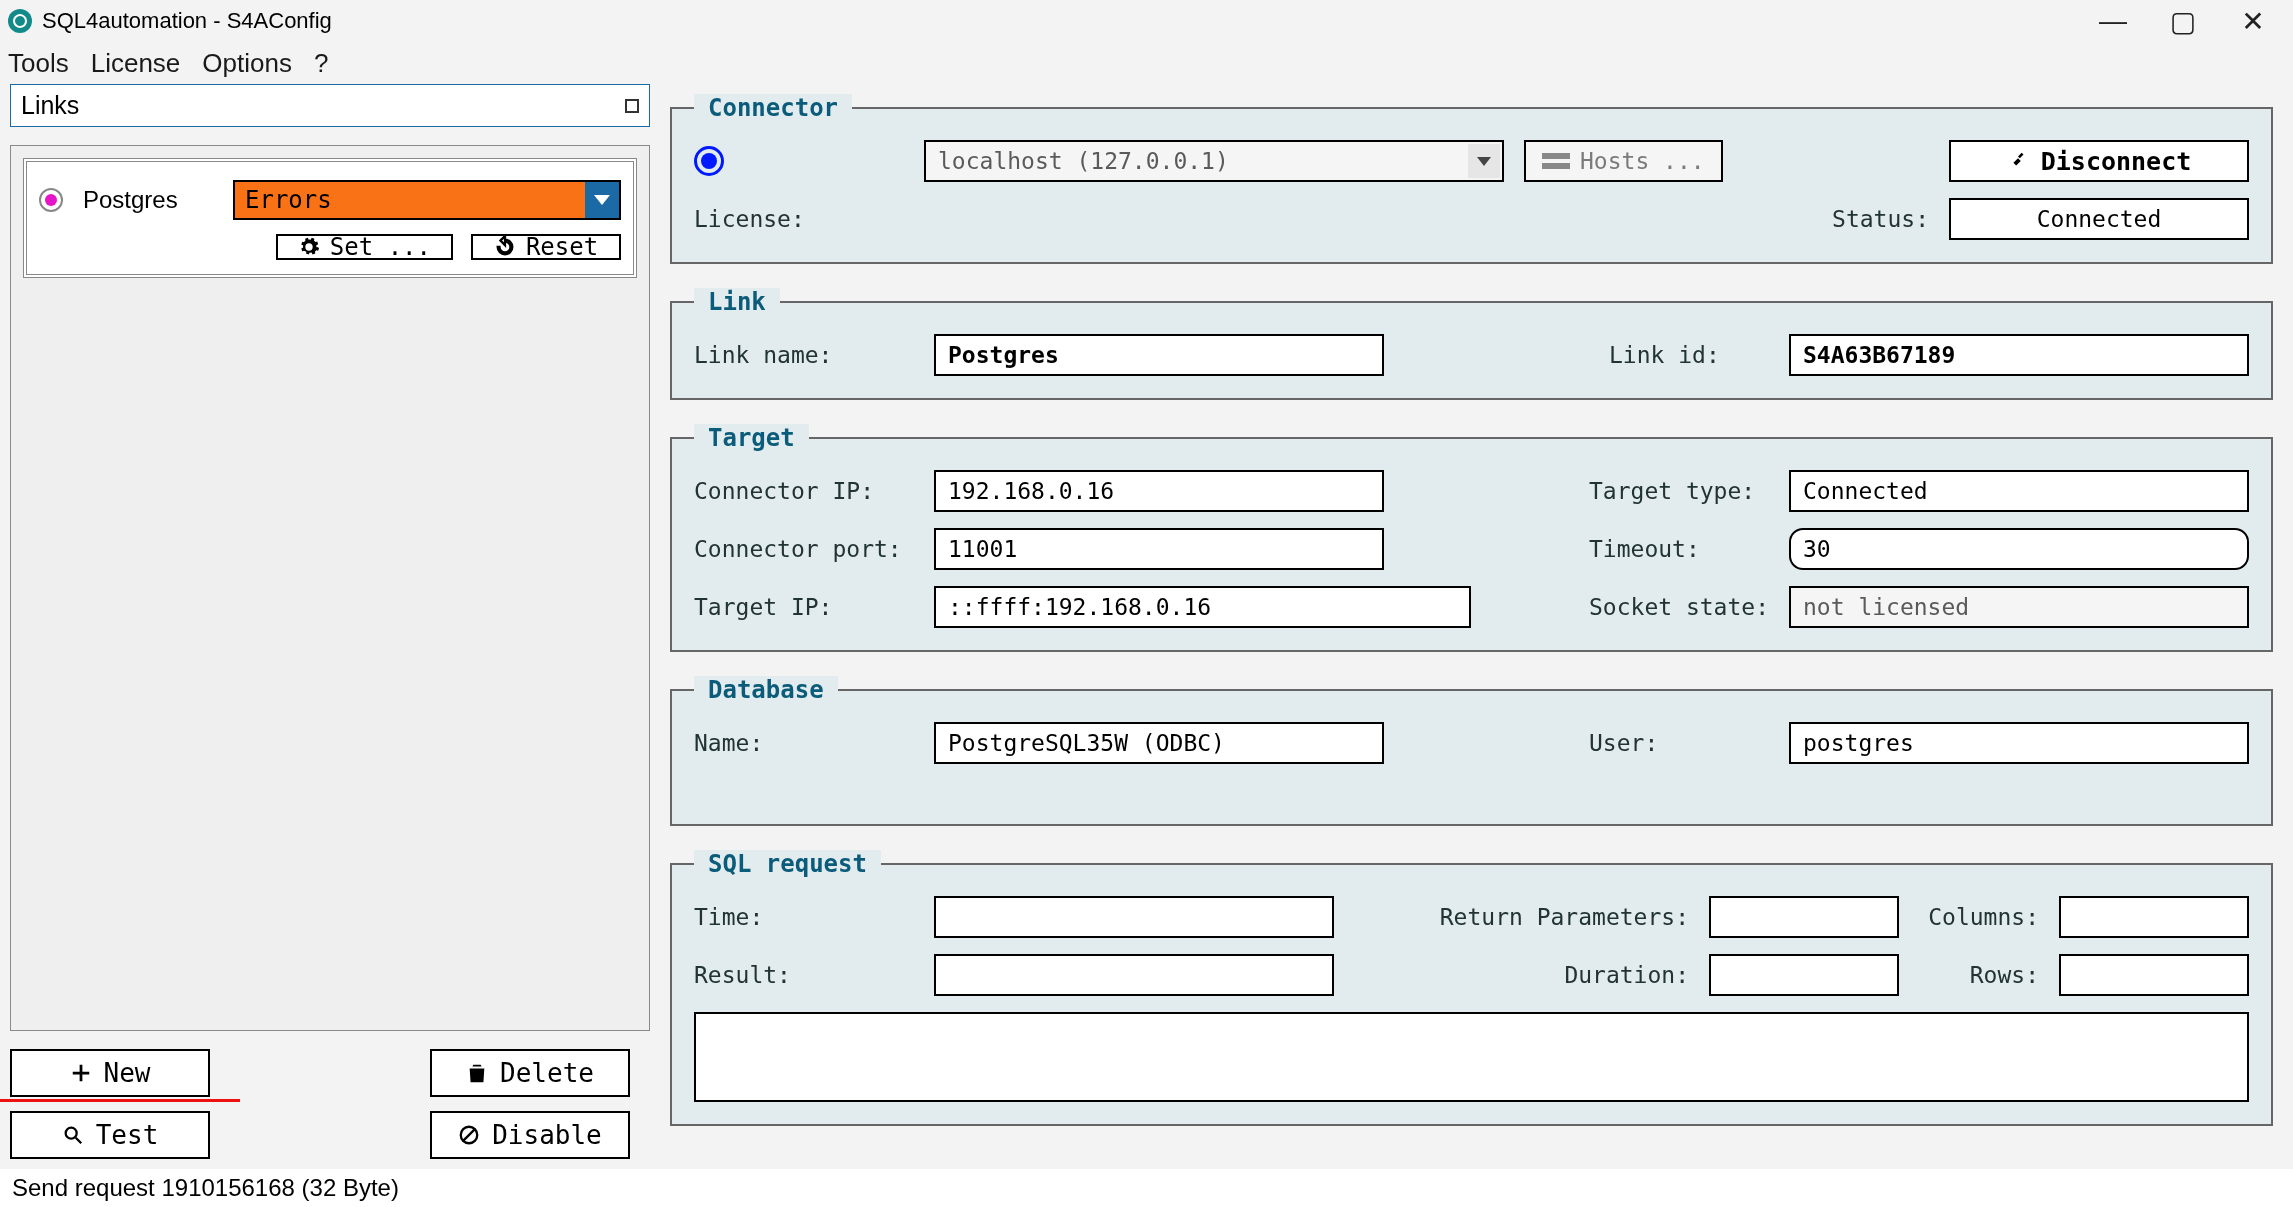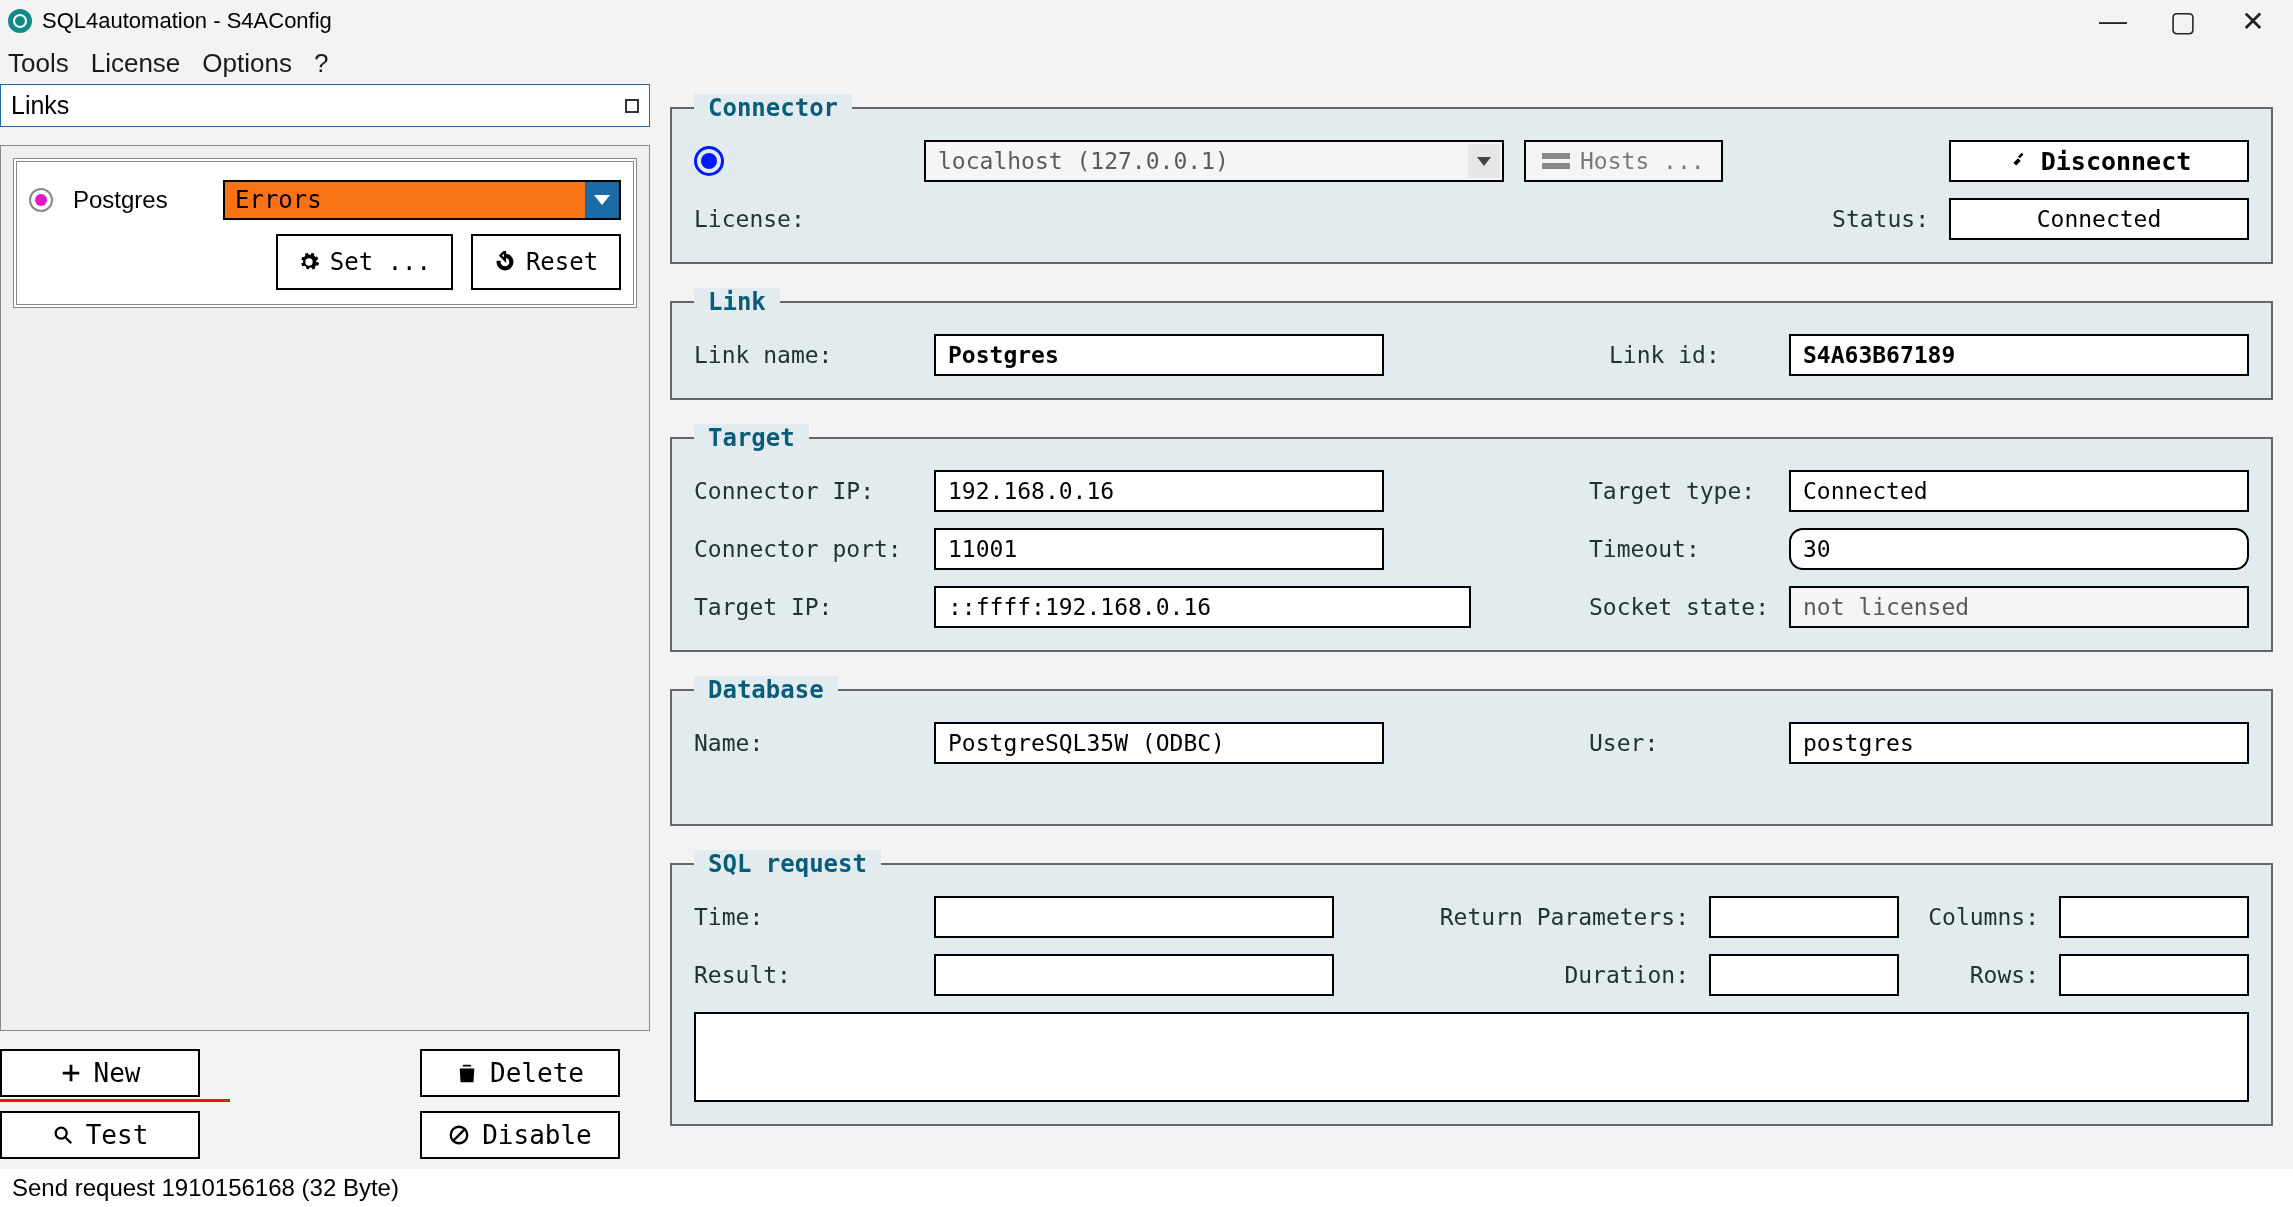--- a/index.html
+++ b/index.html
@@ -14,39 +14,39 @@
   .title-text { flex:1; }
   .win-btns { display:flex; gap:30px; padding-right:12px; font-size:28px; color:#222; }
   .win-btn { width:40px; text-align:center; cursor:default; }
 
   
   .menubar { height:42px; background:#f3f3f3; display:flex; align-items:center; padding:0 8px; font-size:26px; color:#1a1a1a; }
   .menubar span { margin-right:22px; cursor:default; }
 
   
   .content { display:flex; position:absolute; top:84px; left:0; right:0; bottom:38px; background:#f3f3f3; }
-  .left { width:660px; padding:0 10px 10px 0; display:flex; flex-direction:column; }
+  .left { width:660px; padding:0 10px 10px 10px; display:flex; flex-direction:column; }
   .right { flex:1; padding:10px 20px 10px 10px; }
 
   
   .panel-head { border:1px solid #1b6aa5; background:#fff; display:flex; align-items:center; justify-content:space-between; padding:6px 10px; font-size:25px; }
   .panel-head .popout { width:14px; height:14px; border:2px solid #333; display:inline-block; }
 
   
   .links-list { border:1px solid #8a8a8a; background:#efefef; margin-top:18px; flex:1; padding:12px; }
   .link-box { border:4px double #888; background:#fff; padding:18px 12px 14px 12px; }
   .link-row1 { display:flex; align-items:center; gap:20px; }
   .radio-dot { width:24px; height:24px; border:2px solid #888; border-radius:50%; display:flex; align-items:center; justify-content:center; }
   .radio-dot::after{ content:""; width:12px; height:12px; border-radius:50%; background:#e516c7; display:block; }
   .link-label { font-size:24px; flex-basis:130px; }
   .combo { display:flex; align-items:center; border:2px solid #000; background:#f97316; height:40px; padding:0 0 0 10px; flex:1; font-family:"Consolas",monospace; font-size:24px; }
   .combo .arrow { width:34px; height:100%; background:#1b6aa5; display:flex; align-items:center; justify-content:center; color:#fff; margin-left:auto; }
   .combo .arrow::after{ content:""; border-left:8px solid transparent; border-right:8px solid transparent; border-top:10px solid #fff; }
   .link-row2 { display:flex; gap:18px; justify-content:flex-end; margin-top:14px; }
-  .btn { border:2px solid #000; background:#fff; height:56px; display:flex; align-items:center; justify-content:center; gap:10px; font-family:"Consolas",monospace; font-size:24px; cursor:default; padding:0 20px; min-width:150px;text-align:right; }
+  .btn { border:2px solid #000; background:#fff; height:26px; display:flex; align-items:center; justify-content:center; gap:10px; font-family:"Consolas",monospace; font-size:24px; cursor:default; padding:0 20px; min-width:150px;text-align:right; }
   .btn svg, .btn .ico { width:22px; height:22px; }
 
   
   .left-buttons { display:grid; grid-template-columns:200px 200px; grid-template-rows:48px 48px; column-gap:220px; row-gap:14px; margin-top:18px; }
   .lbtn { border:2px solid #000; background:#fff; display:flex; align-items:center; justify-content:center; gap:12px; font-family:"Consolas",monospace; font-size:26px; }
   .red-under { position:absolute; height:3px; background:#e11; }
 
   
   fieldset { border:2px solid #666; background:#e2ecef; margin:0 0 24px 0; padding:18px 22px 22px 22px; }
   legend { padding:0 14px; font-family:"Consolas",monospace; font-size:24px; color:#0b5c7a; font-weight:bold; background:#e2ecef; }

